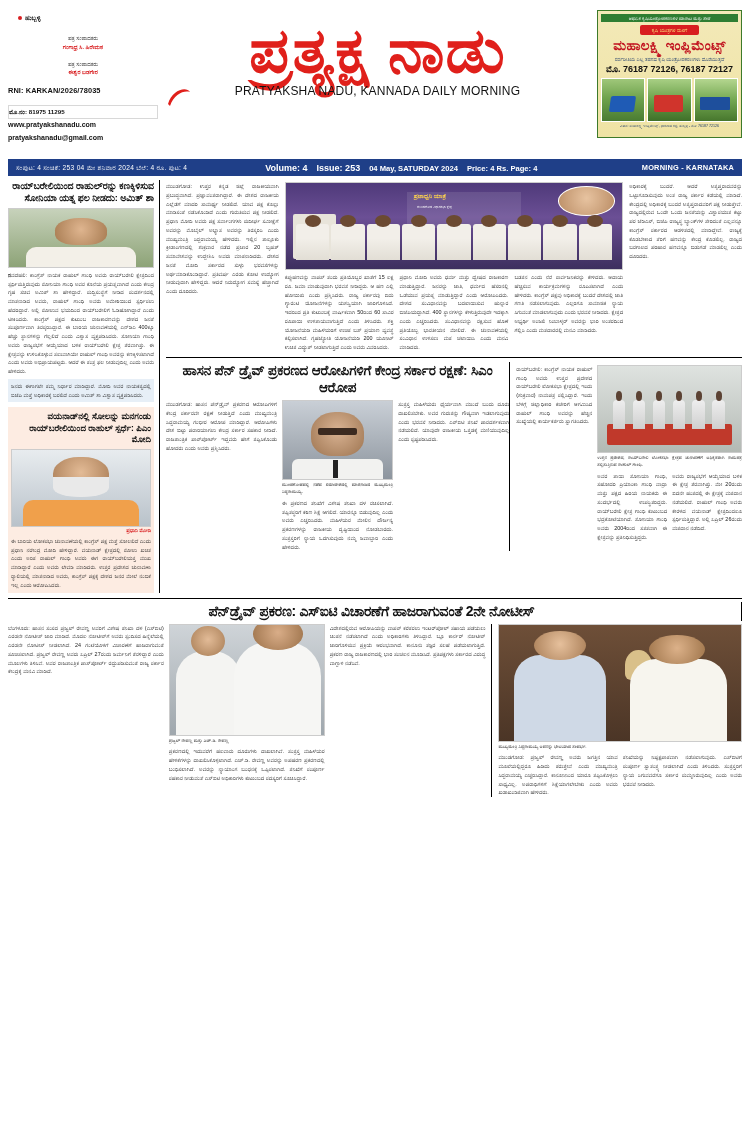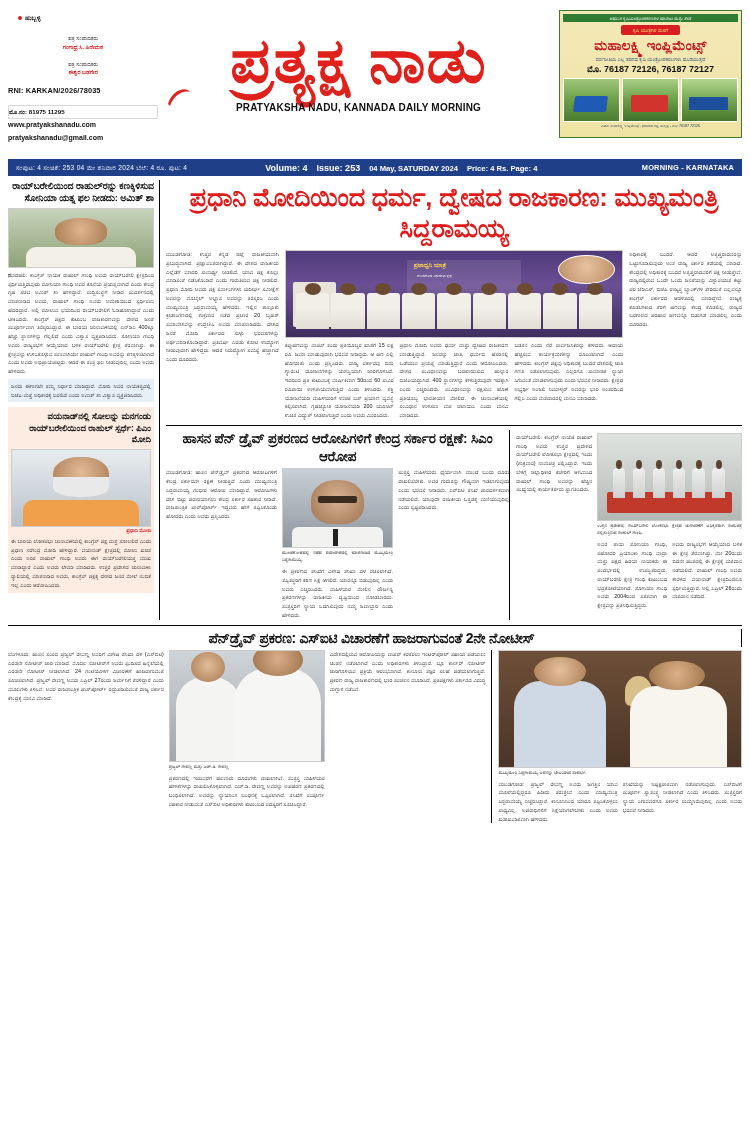--- a/index.html
+++ b/index.html
@@ -20,28 +20,28 @@
   .mh-credit .role { color: #111; font-size: 5.6px; }
   .mh-credit .nm { color: #d81e20; font-size: 5.8px; font-weight: bold; }
   .mh-rni { font-size: 7.4px; font-weight: bold; color: #111; margin: 9px 0 10px 0; letter-spacing: .1px;}
   .mh-contact { line-height: 1.85; font-size: 7px; font-weight: bold; color: #111; }
   .mh-contact .ph { font-size: 6.2px; }
 
   .mh-center { flex: 1; text-align: center; position: relative; padding-top: 14px; }
   .logo {
     font-family: "Liberation Sans", sans-serif;
     font-size: 62px; font-weight: bold; color: #e0201b;
-    letter-spacing: 1px; line-height: 1; white-space: nowrap; margin-top: 10px;
+    letter-spacing: 1px; line-height: 1; white-space: nowrap;
   }
   .logo-swoosh { position: absolute; left: 8px; top: 78px; width: 26px; height: 26px; }
   .mh-sub-kn { font-size: 8px; color: #111; font-weight: bold; margin-top: 12px; }
-  .mh-sub-en { font-size: 10px; color: #111; font-weight: bold; letter-spacing: .2px; margin-top: 10px;}
+  .mh-sub-en { font-size: 12px; color: #111; font-weight: normal; letter-spacing: .2px; margin-top: 2px;}
 
   .mh-ad {
-    width: 183px; height: 128px; border: 1px solid #3d7a2a;
+    width: 145px; height: 128px; border: 1px solid #3d7a2a;
     background: linear-gradient(#f3e9b8, #efe3a4);
     padding: 3px; display: flex; flex-direction: column; align-items: center;
     margin-top: 4px;
   }
   .ad-strip { width: 100%; background: #2f7d32; color: #fff; font-size: 4.6px; text-align: center; padding: 1.5px 0; }
   .ad-ribbon { background: #d81e20; color: #ffe97f; font-size: 5px; padding: 1.5px 12px; border-radius: 2px; margin-top: 3px; }
   .ad-title { color: #c1121f; font-size: 13.5px; font-weight: bold; margin-top: 3px; letter-spacing: .3px; }
   .ad-line { color: #1b3a6b; font-size: 5px; margin-top: 2px; }
   .ad-phone { color: #111; font-size: 9px; font-weight: bold; margin-top: 1px; }
   .ad-photos { display: flex; gap: 2px; margin-top: 3px; width: 100%; height: 44px; }
@@ -287,21 +287,20 @@
         </div>
         <div class="byline-red">ಪ್ರಧಾನಿ ಮೋದಿ</div>
         <div class="kn-body">ಈ ಬಾರಿಯ ಲೋಕಸಭಾ ಚುನಾವಣೆಯಲ್ಲಿ ಕಾಂಗ್ರೆಸ್ ಪಕ್ಷ ಮತ್ತೆ ಸೋಲಲಿದೆ ಎಂದು ಪ್ರಧಾನಿ ನರೇಂದ್ರ ಮೋದಿ ಹೇಳಿದ್ದಾರೆ. ವಯನಾಡ್ ಕ್ಷೇತ್ರದಲ್ಲಿ ಸೋಲು ಖಚಿತ ಎಂದು ಅರಿತ ರಾಹುಲ್ ಗಾಂಧಿ ಅವರು ಈಗ ರಾಯ್‌ಬರೇಲಿಯತ್ತ ಮುಖ ಮಾಡಿದ್ದಾರೆ ಎಂದು ಅವರು ಲೇವಡಿ ಮಾಡಿದರು.
 
 ಉತ್ತರ ಪ್ರದೇಶದ ಚುನಾವಣಾ ರ್‍ಯಾಲಿಯಲ್ಲಿ ಮಾತನಾಡಿದ ಅವರು, ಕಾಂಗ್ರೆಸ್ ಪಕ್ಷಕ್ಕೆ ದೇಶದ ಜನರ ಮೇಲೆ ನಂಬಿಕೆ ಇಲ್ಲ ಎಂದು ಆರೋಪಿಸಿದರು.</div>
       </div>
     </div>
 
     <div class="col-main">
 
-      <div class="head-main">ಪ್ರಧಾನಿ ಮೋದಿಯಿಂದ ಧರ್ಮ, ದ್ವೇಷದ ರಾಜಕಾರಣ: ಮುಖ್ಯಮಂತ್ರಿ ಸಿದ್ದರಾಮಯ್ಯ</div>
 
       <div class="lead-grid">
         <div class="lead-col">
           <div class="kn-body" style="margin-top:0">ಮುಂಡಗೋಡ: ಉತ್ತರ ಕನ್ನಡ ಜಿಲ್ಲೆ ರಾಜಕೀಯವಾಗಿ ಪ್ರಬುದ್ಧವಾಗಿದೆ. ಪ್ರಜ್ಞಾವಂತರಾಗಿದ್ದಾರೆ. ಈ ದೇಶದ ರಾಜಕೀಯ ಎಲ್ಲೆಡೆಗೆ ಮಾದರಿ ಸಾಮರ್ಥ್ಯ ನೀಡಲಿದೆ. ಯಾವ ಪಕ್ಷ ಕೊಲ್ಲು ಮಾಡಿಸಂತೆ ನಡೆಸಿಕೊಂಡಿದೆ ಎಂದು ಗುರುತಿಸುವ ಪಕ್ಷ ನೀಡಲಿದೆ. ಪ್ರಧಾನಿ ಮೋದಿ ಅವರು ಪಕ್ಷ ಸರ್ವಾಂಗಗಳು ಸುದೀರ್ಘ ಸಮೀಕ್ಷೆಗೆ ಅವರನ್ನು ಮೊಬೈಲ್ ಅಭ್ಯಾಸ ಅವರನ್ನು ತಿರಸ್ಕರಿಸಿ ಎಂದು ಮುಖ್ಯಮಂತ್ರಿ ಸಿದ್ದರಾಮಯ್ಯ ಹೇಳಿದರು.
 
 ಇಲ್ಲಿನ ತಾಲ್ಲೂಕು ಕ್ರೀಡಾಂಗಣದಲ್ಲಿ ಶುಕ್ರವಾರ ನಡೆದ ಪ್ರಚಾರ 20 ಬೃಹತ್ ಸಮಾವೇಶವನ್ನು ಉದ್ದೇಶಿಸಿ ಅವರು ಮಾತನಾಡಿದರು.
 
 ದೇಶದ ಜನತೆ ಮೋದಿ ಸರ್ಕಾರದ ಸುಳ್ಳು ಭರವಸೆಗಳನ್ನು ಅರ್ಥಮಾಡಿಕೊಂಡಿದ್ದಾರೆ. ಪ್ರತಿವರ್ಷ ಎರಡು ಕೋಟಿ ಉದ್ಯೋಗ ನೀಡುವುದಾಗಿ ಹೇಳಿದ್ದರು. ಆದರೆ ನಿರುದ್ಯೋಗ ಸಮಸ್ಯೆ ಹೆಚ್ಚಾಗಿದೆ ಎಂದು ದೂರಿದರು.</div>
         </div>
         <div class="lead-col c2" style="flex:3">

